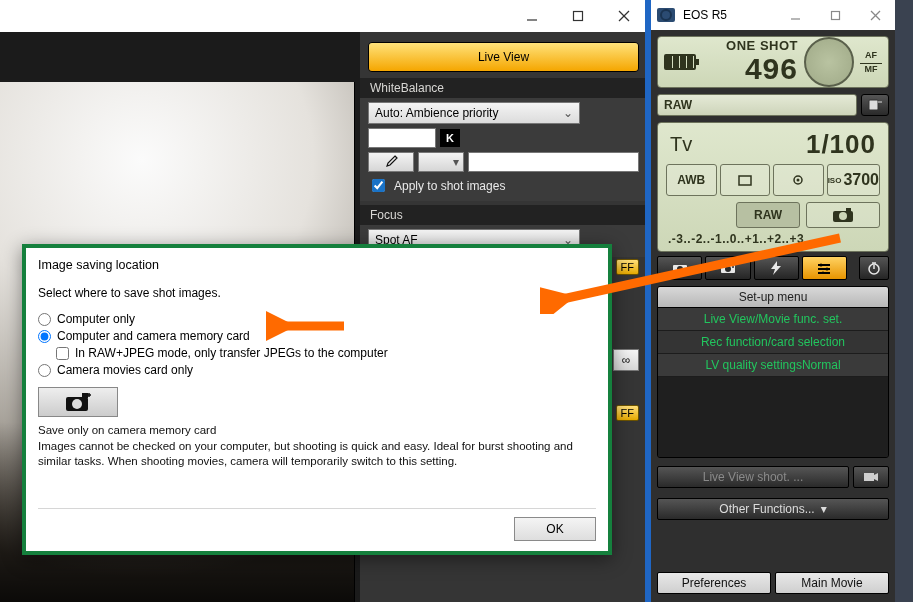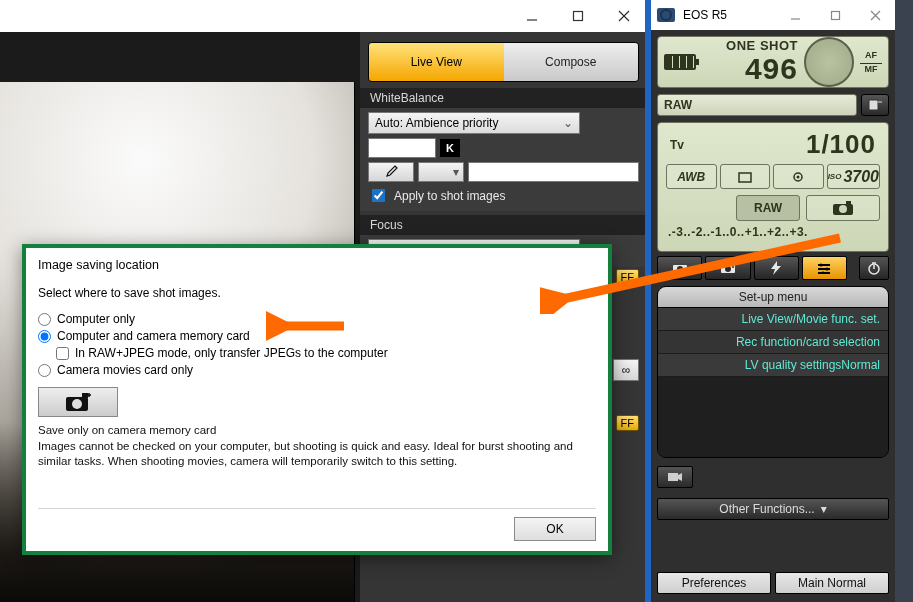--- a/index.html
+++ b/index.html
@@ -70,21 +70,21 @@
   .tabrow {
     display: flex;
     border: 1px solid #000;
     margin: 6px 8px;
     border-radius: 4px;
     overflow: hidden;
   }
   .tabrow button {
     flex: 1;
     border: none;
-    height: 38px;
+    height: 28px;
     font: inherit;
     cursor: pointer;
   }
   .tab-live {
     background: linear-gradient(#ffe27a, #f5a600);
     color: #000;
     font-weight: 600;
     border-right: 1px solid #000;
   }
   .tab-compose {
@@ -259,29 +259,28 @@
     width: 28px; height: 22px;
     background: linear-gradient(#555,#2a2a2a);
     border: 1px solid #000; border-radius: 3px;
     display:flex; align-items:center; justify-content:center;
   }
 
   .lcd-big {
     height: 130px;
   }
   .tv-row { display:flex; align-items:center; justify-content: space-between; padding: 2px 6px 0 6px; }
-  .tv-row .tv { font-size: 12px; font-weight: 700; }
+  .tv-row .tv { font-size: 20px; font-weight: 400; }
   .tv-row .sp { font-size: 26px; font-weight: 800; letter-spacing: 1px; }
   .cells { display:flex; gap:3px; padding: 4px 2px; }
   .cell {
-    flex:1; height: 25px; border:1px solid #6d735c; border-radius:3px;
+    flex:1; height: 32px; border:1px solid #6d735c; border-radius:3px;
     display:flex; align-items:center; justify-content:center;
     font-size: 12px; font-weight: 700;
     background: rgba(255,255,255,0.15);
-    font-style: italic;
   }
   .iso { font-size: 16px; }
   .row-mid { display:flex; gap:6px; padding:2px; }
   .raw-pill {
     width: 64px; height: 26px; border:1px solid #6d735c; border-radius:3px;
     background:#b7c0a2;
     display:flex; align-items:center; justify-content:center;
     font-weight: 800; color:#2f341e;
   }
   .shoot-pill {
@@ -300,31 +299,31 @@
     border:1px solid #000; border-radius:2px;
     display:flex; align-items:center; justify-content:center;
     color:#e8e8e8;
   }
   .tbtn.active {
     background: linear-gradient(#ffd262,#e79400);
     color:#000;
   }
 
   .setupbox {
-    border:1px solid #000; border-radius:9px; overflow:hidden;
+    border:1px solid #000; border-radius:3px; overflow:hidden;
     background:#2a2a2a;
   }
   .setup-title {
     background: linear-gradient(#d8d8d8,#b8b8b8);
     color:#222; text-align:center; font-size:12px; padding:3px 0;
     border-bottom:1px solid #000;
   }
   .setup-row {
-    display:flex; justify-content:flex-end;
-    color:#5eead4; padding:4px 8px; font-size:12px;
+    display:flex; justify-content:center;
+    color:#22c55e; padding:4px 8px; font-size:12px;
     border-bottom:1px solid #1c1c1c;
     background:#3a3a3a;
   }
   .setup-row:nth-child(odd){ background:#343434; }
 
   .big-gap { flex:1; }
 
   .btm-btn {
     height:22px; background: linear-gradient(#555,#2a2a2a);
     border:1px solid #000; border-radius:2px; color:#dcdcdc;
@@ -413,21 +412,20 @@
   </div>
 
   <div class="left-body">
     <div class="preview">
       <div class="photo"></div>
     </div>
 
     <div class="settings">
       <div class="tabrow">
         <button class="tab-live">Live View</button>
-        <button class="tab-compose">Compose</button>
       </div>
 
       <div class="section-title">WhiteBalance</div>
       <div class="panel">
         <div class="combo">
           <span>Auto: Ambience priority</span>
           <span class="chev">⌄</span>
         </div>
         <div class="wb-row2">
           <div class="wb-num"></div>
@@ -605,37 +603,38 @@
           <span></span>
       </div>
       <div class="setup-row">
         <span>LV quality settings</span>
           <span>Normal</span>
       </div>
       <div style="height:80px; background:#1f1f1f;"></div>
     </div>
 
     <div class="btm-row">
+      <div class="btm-btn inactive">Live View shoot. ...</div>
       <div class="btm-btn side">
         <svg width="16" height="12">
             <rect x="1" y="2" width="10" height="8" fill="#cfcfcf"></rect>
             <path d="M11 4 L15 2 V10 L11 8 Z" fill="#cfcfcf"></path>
           </svg>
       </div>
     </div>
     <div class="btm-btn btm-wide">
       <span>Other Functions...</span>
         <span class="chev">▾</span>
     </div>
 
     <div class="big-gap"></div>
 
     <div class="very-bottom">
       <div class="btm-btn">Preferences</div>
-      <div class="btm-btn">Main Normal</div>
+      <div class="btm-btn">Main Movie</div>
     </div>
   </div>
 </div>
 
 <div class="dialog">
   <div class="dlg-title">Image saving location</div>
   <div class="dlg-sub">Select where to save shot images.</div>
 
   <label class="radio-row">
     <input type="radio" name="loc" style="">

